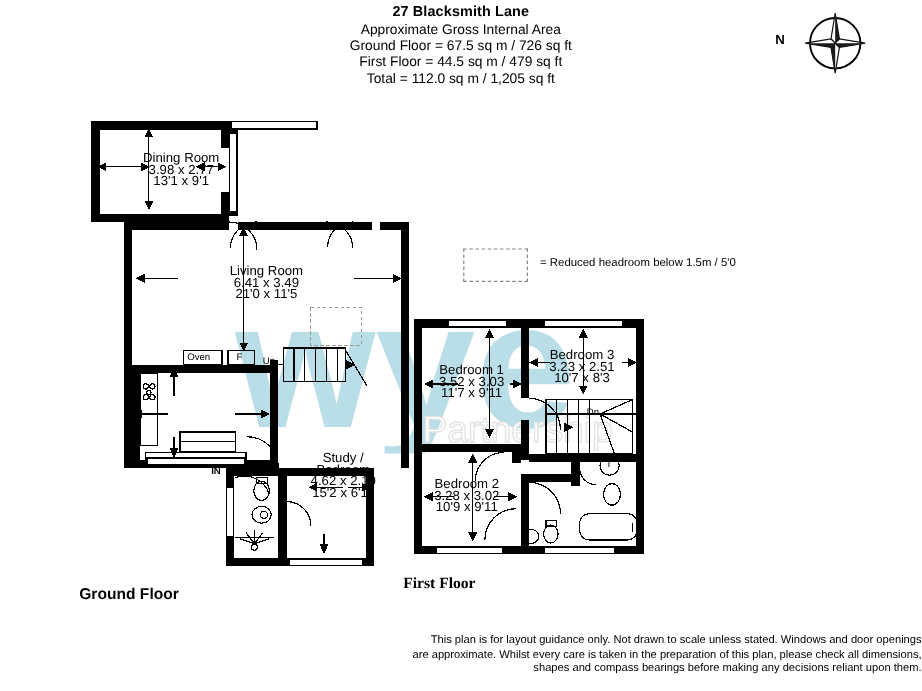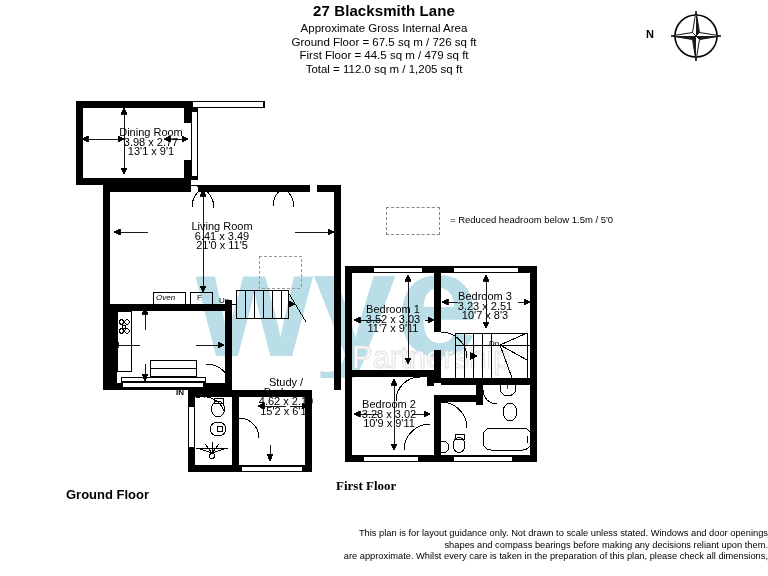--- a/index.html
+++ b/index.html
@@ -4,21 +4,21 @@
 <style>
   html,body{margin:0;padding:0;}
   body{
     width:768px;height:576px;background:#ffffff;overflow:hidden;
     font-family:"Liberation Sans",sans-serif;color:#000;position:relative;
   }
   #plan{position:absolute;left:0;top:0;width:768px;height:576px;}
 
   
   .hdr{position:absolute;left:0;top:0;width:768px;text-align:center;}
-  .hdr-title{font-size:15px;font-weight:bold;letter-spacing:.1px;margin-top:2px;}
+  .hdr-title{font-size:12px;font-weight:bold;letter-spacing:.1px;margin-top:2px;}
   .hdr-sub{font-size:11.5px;line-height:13.5px;margin-top:3px;}
 
   
   .compass{position:absolute;left:646px;top:8px;width:80px;height:56px;}
   .compass .n{position:absolute;left:0px;top:20px;font-size:11px;font-weight:bold;}
 
   
   .legend{position:absolute;left:386px;top:207px;width:300px;height:30px;}
   .legend-box{position:absolute;left:0;top:0;width:52px;height:26px;border:1px dashed #888;}
   .legend-txt{position:absolute;left:64px;top:7px;font-size:9.5px;white-space:nowrap;}
@@ -338,33 +338,33 @@
     <div>3.23 x 2.51</div>
     <div>10'7 x 8'3</div>
   </div>
 
   <div class="rlbl" style="left:389px;top:400px;">
     <div>Bedroom 2</div>
     <div>3.28 x 3.02</div>
     <div>10'9 x 9'11</div>
   </div>
 
-  <div class="tiny" style="left:156px;top:293px;font-style:italic;">Oven</div>
+  <div class="tiny" style="left:156px;top:293px;">Oven</div>
   <div class="tiny" style="left:197px;top:293px;">F</div>
   <div class="tiny" style="left:219px;top:296px;">Up</div>
   <div class="tiny" style="left:176px;top:388px;font-weight:bold;">IN</div>
   <svg style="position:absolute;left:194px;top:388px;" width="16" height="12">
     <line x1="0" y1="6" x2="11" y2="6" stroke="#000" stroke-width="1"></line>
     <polygon points="10,2 16,6 10,10" fill="#000"></polygon>
   </svg>
   <div class="tiny" style="left:477px;top:339px;padding-left:12px;">Dn</div>
   <div class="tiny" style="left:505px;top:382px;">T</div>
 
   <div class="floor-cap" id="cap-ground">Ground Floor</div>
   <div class="floor-cap" id="cap-first">First Floor</div>
 
   <div class="footer">
     <div>This plan is for layout guidance only. Not drawn to scale unless stated. Windows and door openings</div>
+    <div>are approximate. Whilst every care is taken in the preparation of this plan, please check all dimensions,</div>
     <div>shapes and compass bearings before making any decisions reliant upon them.</div>
-    <div>are approximate. Whilst every care is taken in the preparation of this plan, please check all dimensions,</div>
   </div>
 
 </div>
 
 </body></html>

